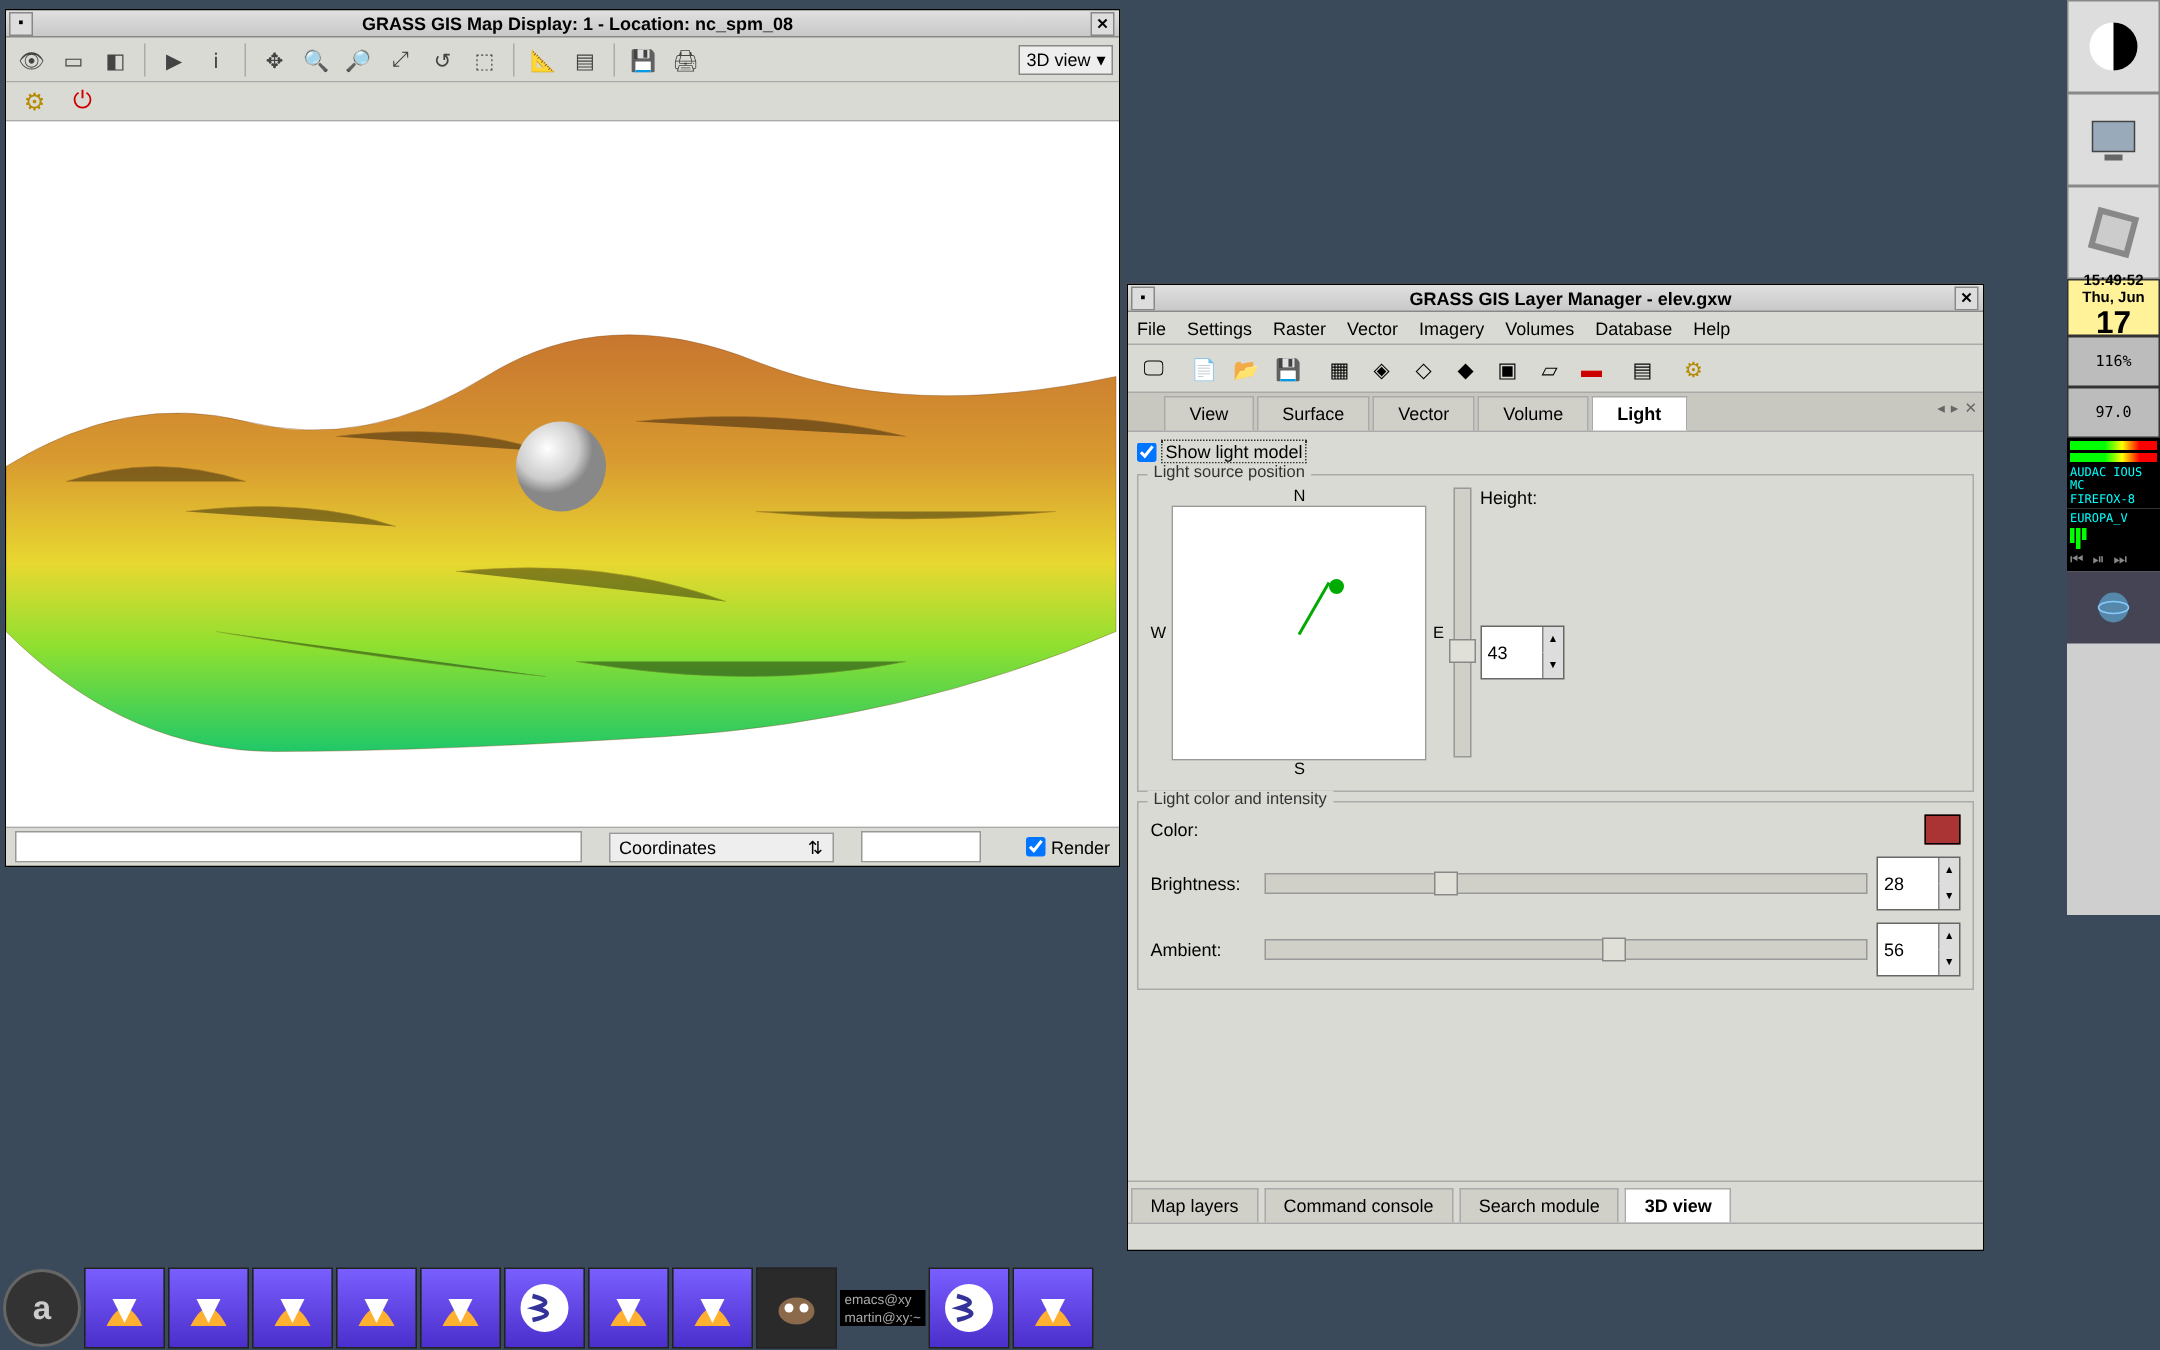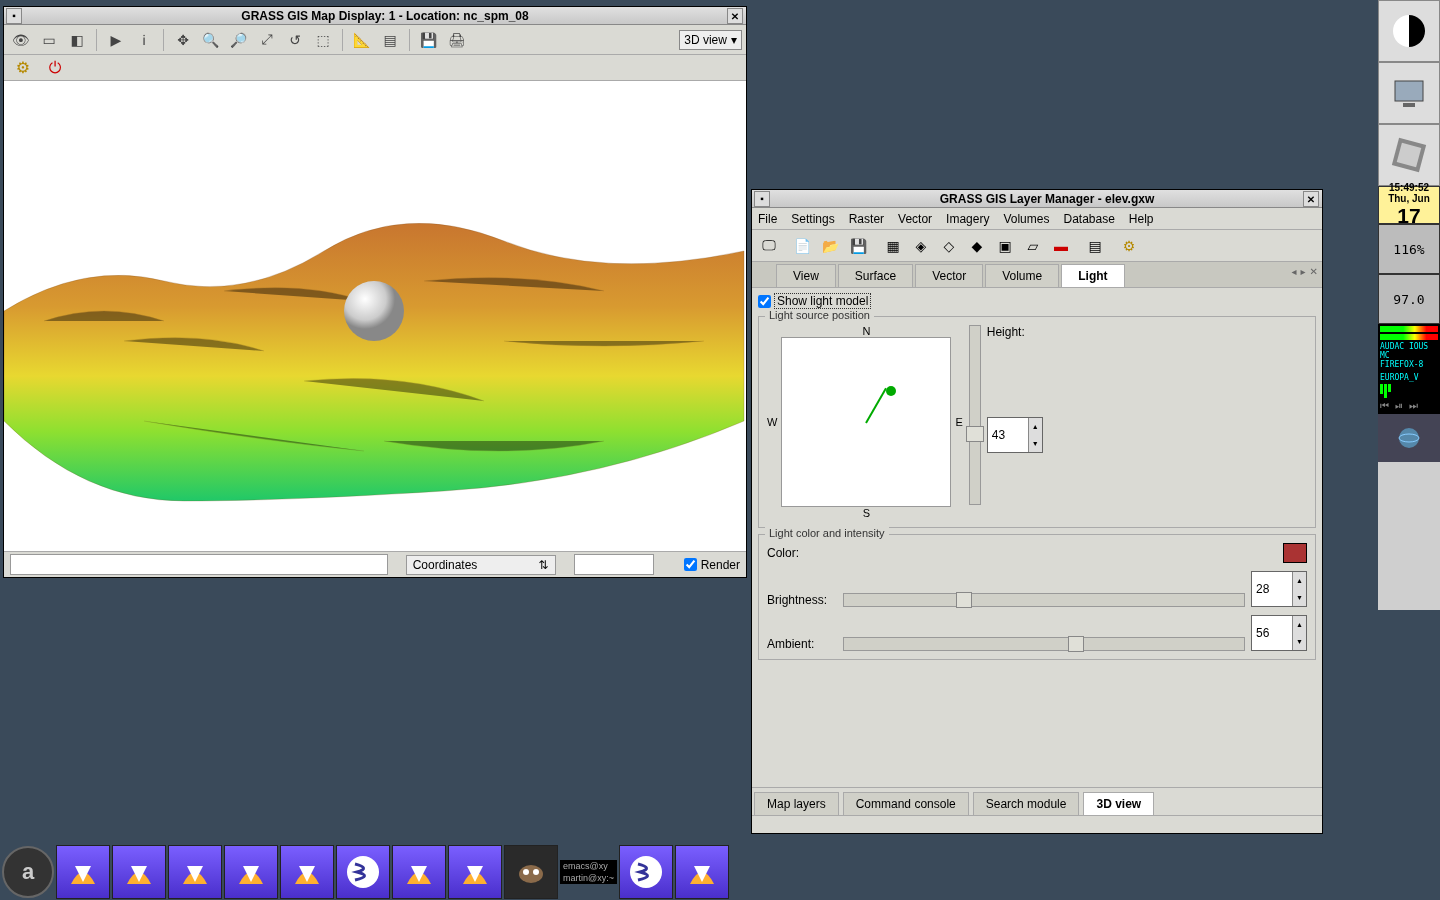--- a/index.html
+++ b/index.html
@@ -204,21 +204,21 @@
   position:absolute; left:-4px; top: 100px;
 }
 .spinbox {
   display:flex; border:1px solid #666; height:36px;
 }
 .spinbox input {
   width: 40px; border:none; padding: 0 4px; font-size:12px;
 }
 .spinbox .spinbtns { width:14px; display:flex; flex-direction:column; }
 .spinbox .spinbtns div { flex:1; border-left:1px solid #888; display:flex; align-items:center; justify-content:center; font-size:7px; background:#ddd; }
-.hslider-row { display:flex; align-items:flex-end; gap:6px; margin-top:8px; }
+.hslider-row { display:flex; align-items:center; gap:6px; margin-top:8px; }
 .hslider-row .lbl { width:70px; }
 .hslider {
   flex:1; height: 14px;
   background:#d0d0c8; border:1px solid #999;
   position:relative;
 }
 .hslider .thumb {
   position:absolute; top:-2px; width:16px; height:16px;
   background:#e0e0d8; border:1px solid #888;
 }
@@ -257,25 +257,25 @@
 .tray-clock {
   height: 38px;
   background:#fff299;
   border:1px solid #333;
   display:flex; flex-direction:column;
   align-items:center; justify-content:center;
   font-size:10px; font-weight:bold;
 }
 .tray-clock .day { font-size:21px; }
 .tray-lcd {
-  height: 50px;
+  height: 34px;
   background:#bcbcbc;
   border:1px solid #333;
   display:flex; align-items:center; justify-content:center;
-  font-family: monospace; font-size:13px;
+  font-family: monospace; font-size:10px;
 }
 .tray-meter {
   background:#000;
   color:#0f0;
   font-family: monospace;
   font-size:9px;
   padding:2px;
 }
 .tray-meter .bar { height:6px; background: linear-gradient(to right, #0f0 40%, #ff0 60%, #f00 80%); margin-bottom:2px; }
 .tray-globe { height:48px; background:#445; display:flex; align-items:center; justify-content:center; }

